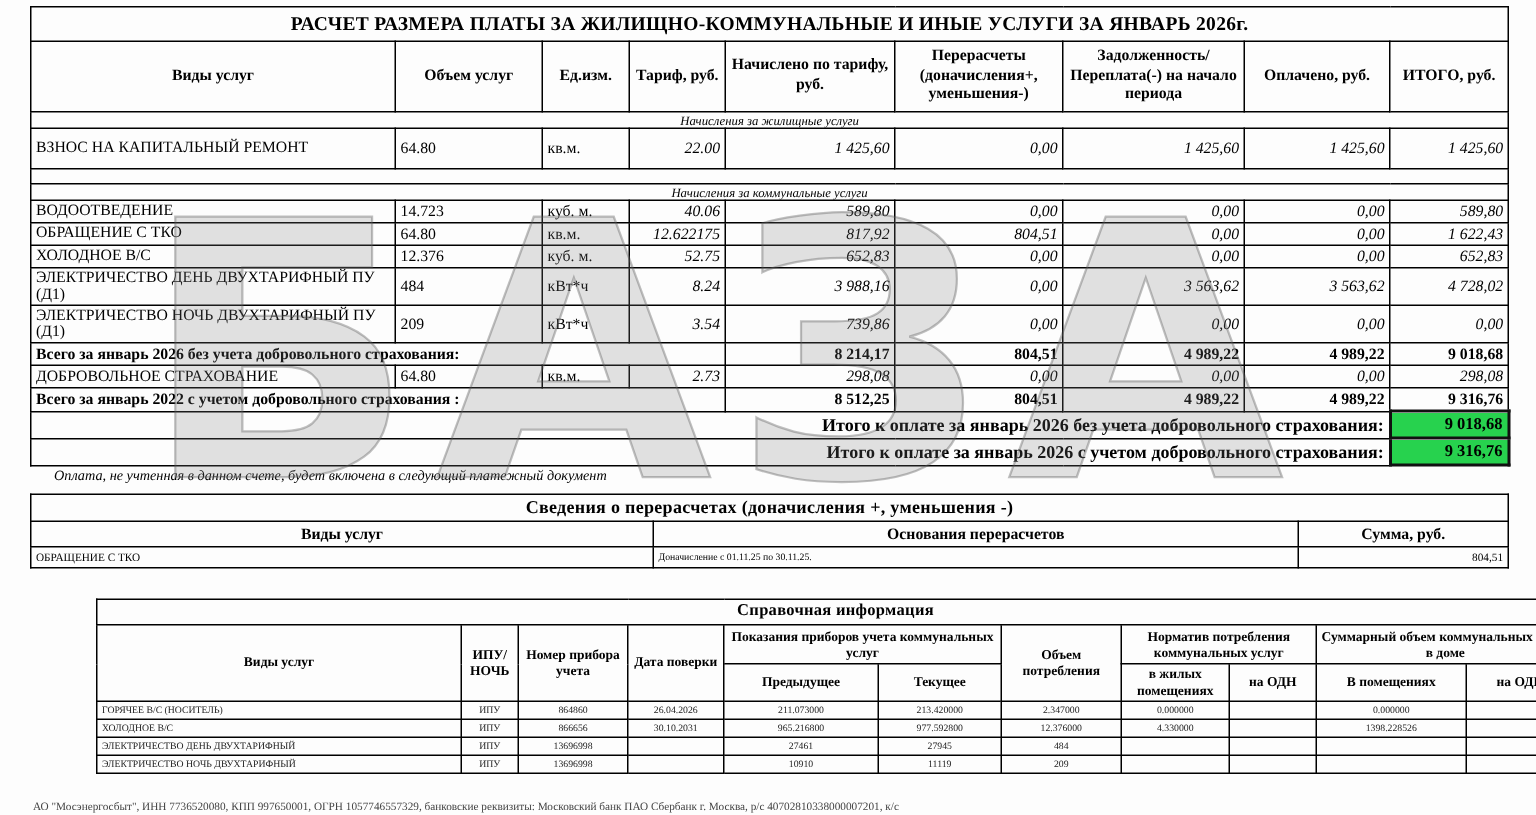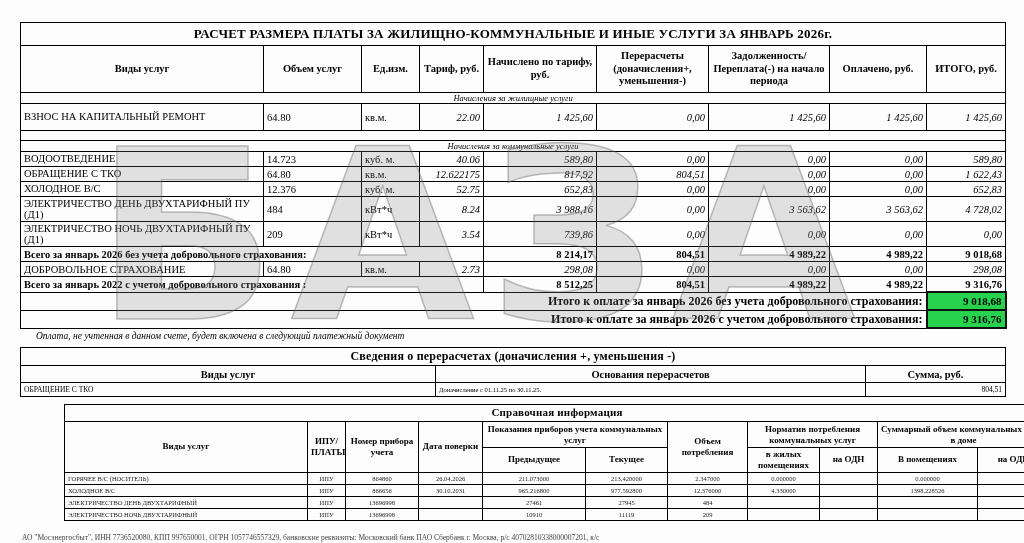--- a/index.html
+++ b/index.html
@@ -1,21 +1,21 @@
 <!DOCTYPE html>
 <html><head>
 <meta charset="utf-8">
 <style>
   html,body{margin:0;padding:0;}
   body{
     width:1024px;height:543px;overflow:hidden;position:relative;
     background:#fdfdfd;color:#000;
     font-family:"Liberation Serif", serif;
   }
-  .page{position:absolute;left:20px;top:22px;width:985px;}
+  .page{position:absolute;left:20px;top:4px;width:985px;}
   table{border-collapse:collapse;table-layout:fixed;width:985px;border:1.5px solid #000;}
   td,th{border:1px solid #000;padding:1px 3px;overflow:hidden;white-space:nowrap;vertical-align:middle;}
   
   .tbl-title{font-size:13px;font-weight:bold;text-align:center;height:20px;letter-spacing:.2px;}
   .main thead th.colhead{font-size:10.5px;font-weight:bold;text-align:center;white-space:normal;line-height:1.2;height:44px;}
   .main td{font-size:10.5px;height:12px;}
   .main .name{text-align:left;white-space:normal;line-height:1.05;margin-top:44px;}
   .main .num{text-align:right;font-style:italic;}
   .main .ctr{text-align:left;}
   .main .section{font-size:8.5px;font-style:italic;text-align:center;height:9px;padding:0;margin-left:36px;}
@@ -27,21 +27,21 @@
   .tall td{height:24px;}
   
   .note{font-size:9.5px;font-style:italic;margin:2px 0 6px 16px;}
   
   .recalc .tbl-title{font-size:12px;height:15px;}
   .recalc th.colhead{font-size:10.5px;font-weight:bold;text-align:center;height:14px;}
   .recalc td{font-size:7.5px;height:11px;}
   .recalc .basis{font-size:6.5px;}
   .recalc .num{text-align:right;}
   
-  .infoWrap{margin-top:7px;padding-left:44px;}
+  .infoWrap{margin-top:20px;padding-left:44px;}
   .info .tbl-title{font-size:11px;height:14px;}
   .info th{font-size:9px;font-weight:bold;text-align:center;white-space:normal;line-height:1.2;}
   .info .h1{height:26px;}
   .info .h2{height:20px;}
   .info td{font-size:6.5px;height:9px;text-align:center;color:#222;}
   .info td.name{text-align:left;}
   
   .footer{position:absolute;left:22px;top:533px;width:985px;font-size:7.5px;color:#444;white-space:nowrap;overflow:hidden;}
   
   .watermark{
@@ -241,21 +241,21 @@
           <col style="width:58px">
           <col style="width:100px">
           <col style="width:72px">
       </colgroup>
       <thead>
         <tr>
           <th class="tbl-title" colspan="11">Справочная информация</th>
         </tr>
         <tr class="h1">
           <th rowspan="2">Виды услуг</th>
-          <th rowspan="2">ИПУ/ ПЛАТЫ</th>
+          <th rowspan="2">ИПУ/ НОЧЬ</th>
           <th rowspan="2">Номер прибора учета</th>
           <th rowspan="2">Дата поверки</th>
           <th colspan="2">Показания приборов учета коммунальных услуг</th>
           <th rowspan="2">Объем потребления</th>
           <th colspan="2">Норматив потребления коммунальных услуг</th>
           <th colspan="2">Суммарный объем коммунальных услуг в доме</th>
         </tr>
         <tr class="h2">
           <th>Предыдущее</th>
           <th>Текущее</th>

